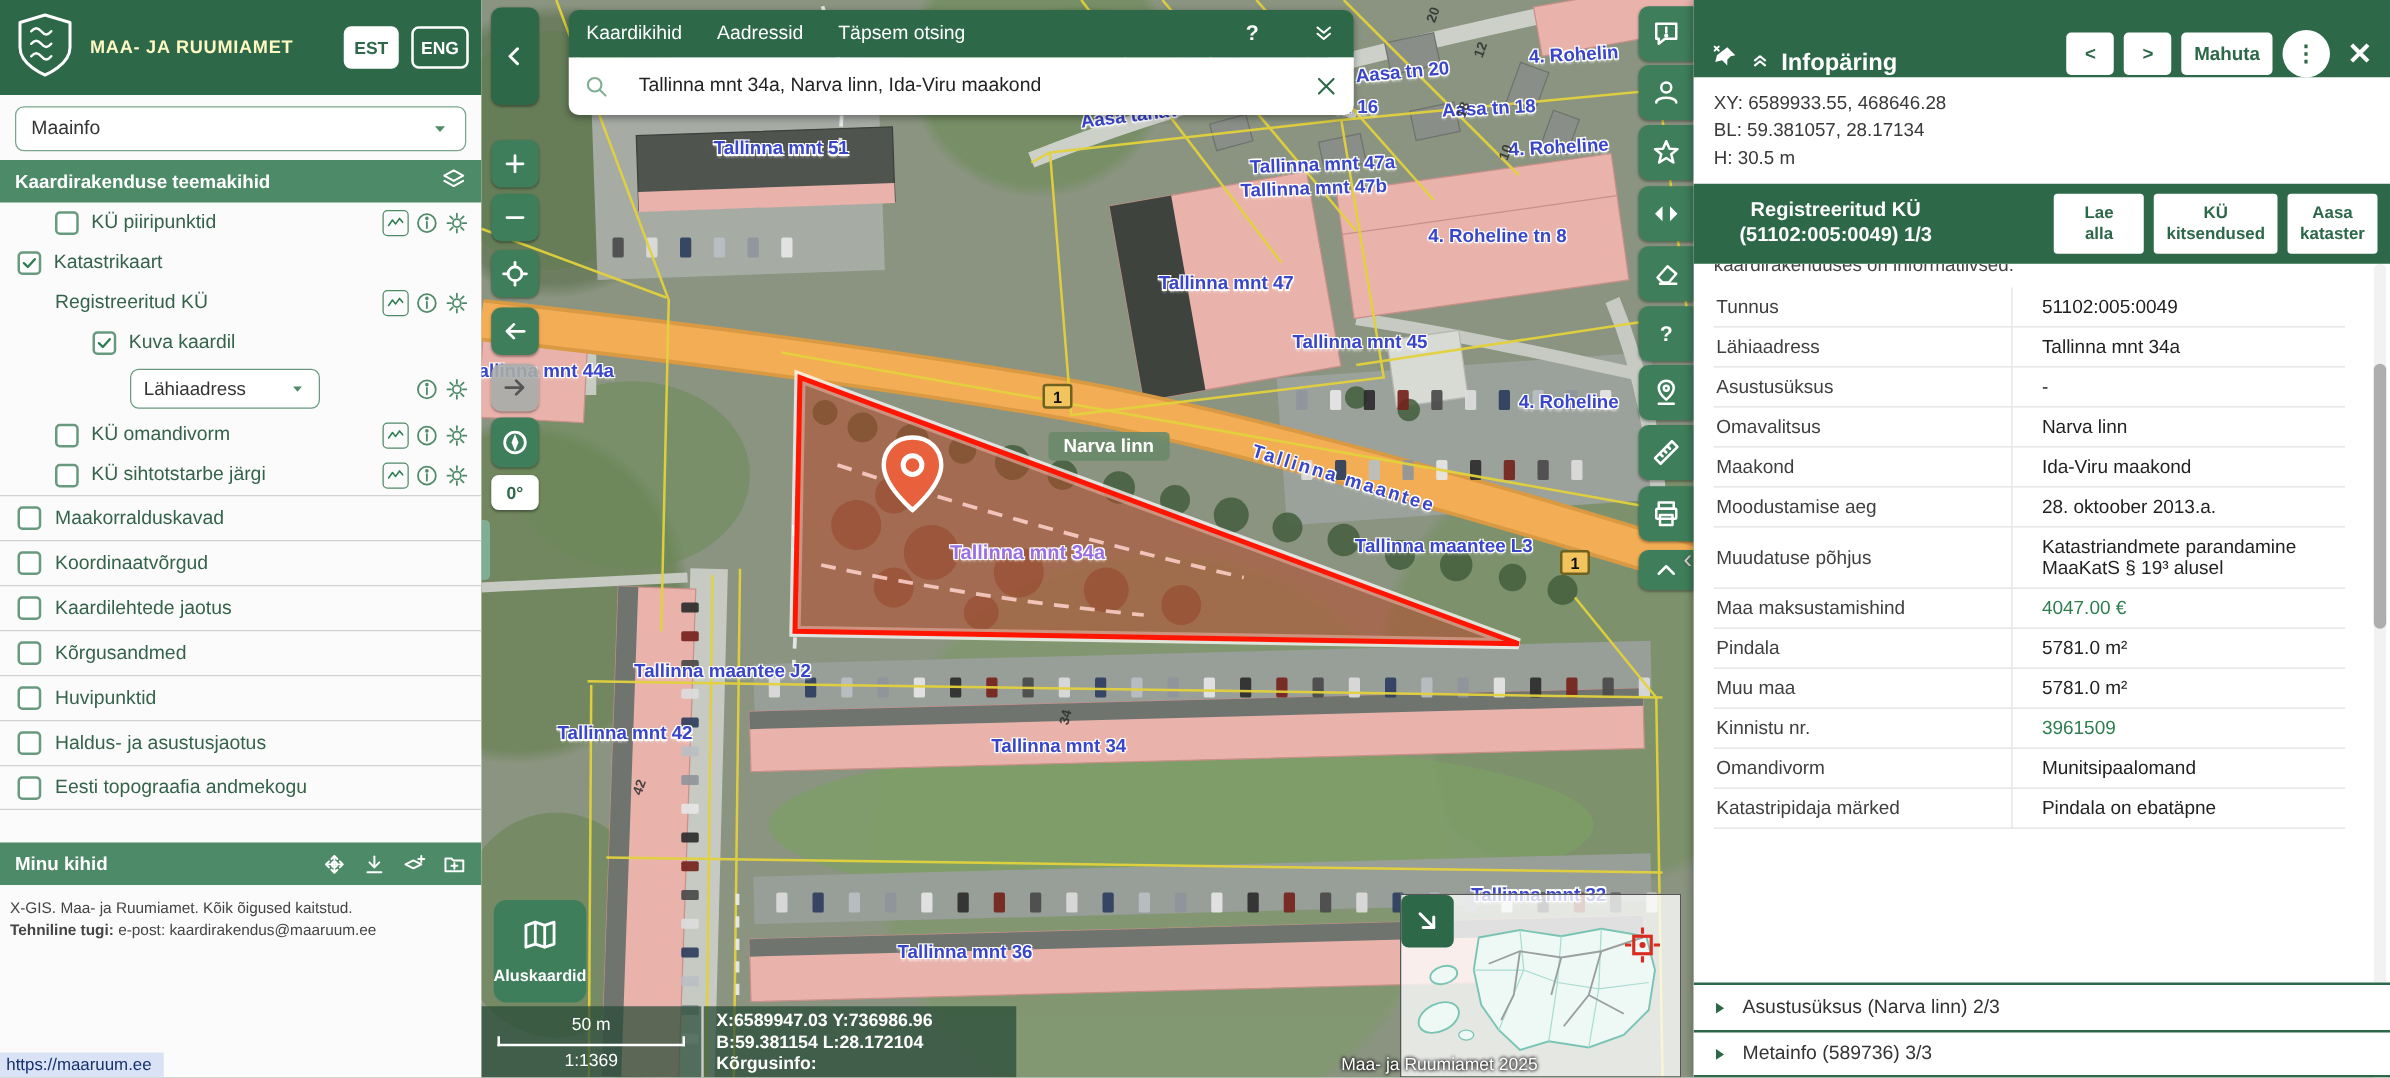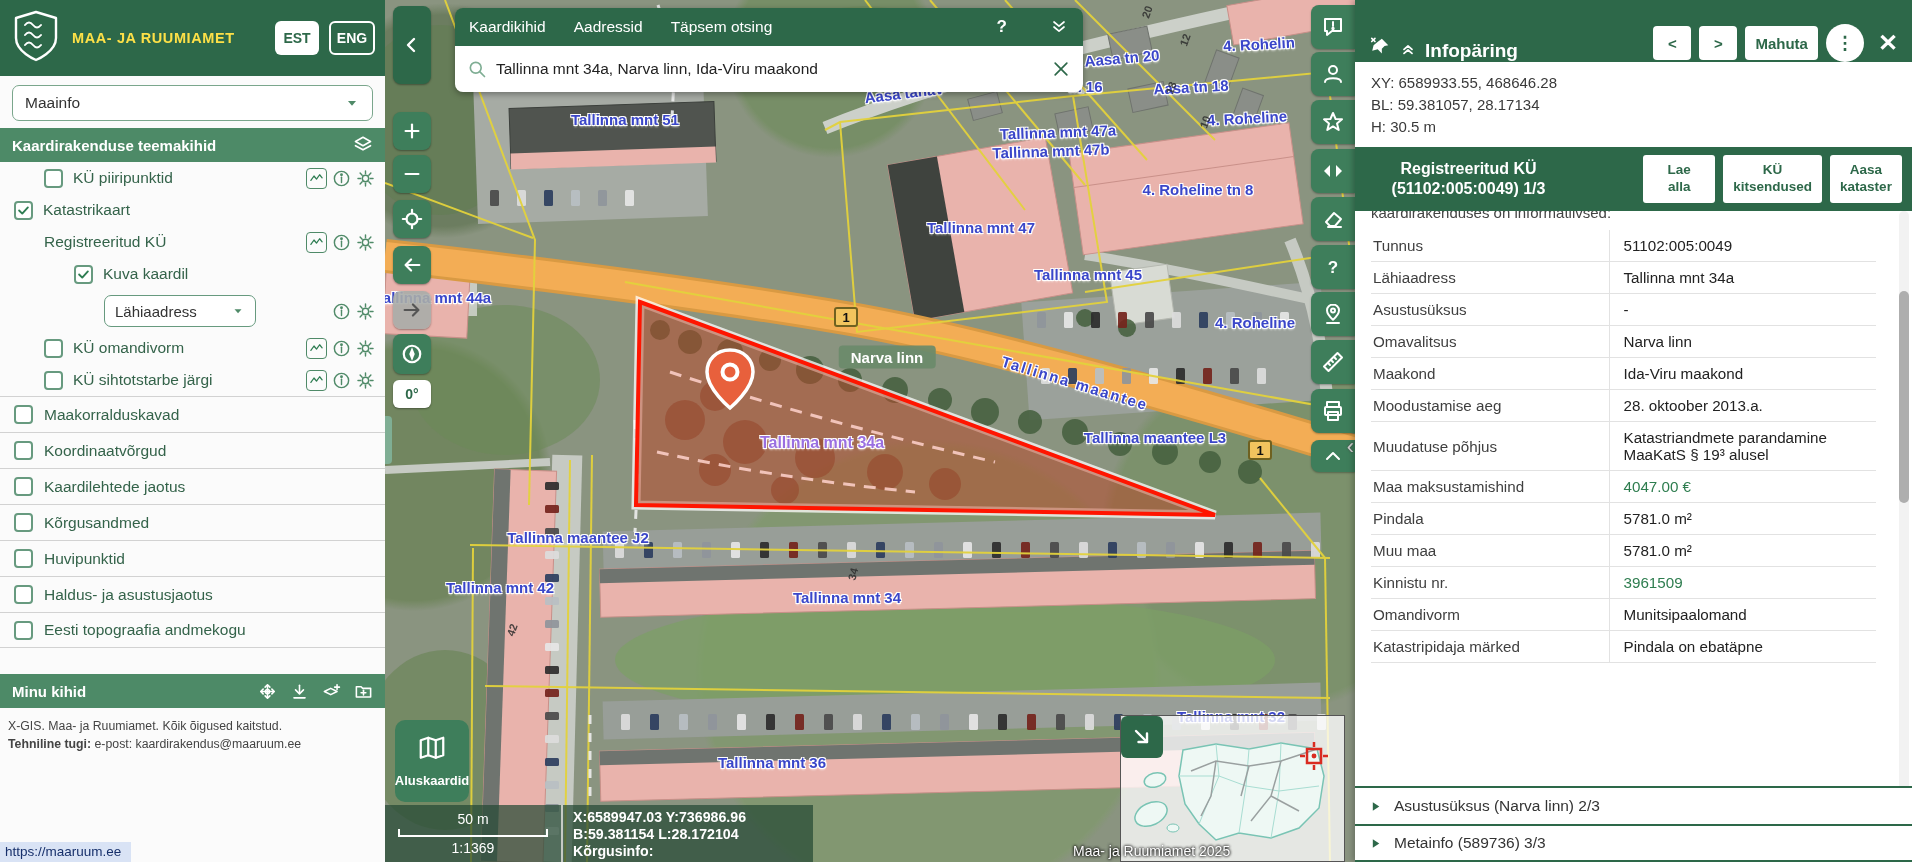--- a/index.html
+++ b/index.html
@@ -2,21 +2,21 @@
 <html><head>
 <meta charset="utf-8">
 <style>
   *{box-sizing:border-box;margin:0;padding:0}
   html,body{width:1912px;height:862px;overflow:hidden}
   body{font-family:"Liberation Sans",sans-serif;background:#fff;position:relative;
        --g1:#2d6849;--g2:#4d8a67;--g3:#3e7e5b;--glink:#2e7d4f;--gtxt:#34634a}
   
   #sidebar{position:absolute;left:0;top:0;width:385px;height:862px;background:#fbfbfb;display:flex;flex-direction:column;z-index:40}
   .sb-header{height:76px;background:var(--g1);display:flex;align-items:center;padding:0 10px;gap:10px;flex:none}
-  .sb-title{color:#fde047;font-weight:bold;font-size:14.5px;letter-spacing:.6px;text-transform:uppercase;flex:1}
+  .sb-title{color:#fef9c3;font-weight:bold;font-size:14.5px;letter-spacing:.6px;text-transform:uppercase;flex:1}
   .lang-btn{height:34px;border-radius:6px;font-weight:bold;font-size:14px;display:flex;align-items:center;justify-content:center;cursor:pointer}
   .lang-est{width:44px;background:#fff;color:var(--g1)}
   .lang-eng{width:46px;background:transparent;border:2px solid #fff;color:#fff}
   .sb-select{margin:9px 12px 7px 12px;height:36px;border:1.5px solid #7aa68c;border-radius:7px;display:flex;align-items:center;padding:0 12px;font-size:15.5px;color:#333;background:#fff;flex:none;cursor:pointer}
   .sb-select .caret{margin-left:auto;color:#4f8a68}
   .sb-bar{height:34px;background:var(--g2);color:#fff;display:flex;align-items:center;padding:0 12px;font-size:15px;font-weight:bold;flex:none}
   .sb-bar .bar-icons{margin-left:auto;display:flex;gap:13px;align-items:center}
   .tree-row{height:32px;display:flex;align-items:center;gap:10px;flex:none;font-size:15.5px;color:var(--gtxt);cursor:pointer}
   .cbx{width:19px;height:19px;border:2px solid #679a7f;border-radius:4px;background:#fff;flex:none;display:flex;align-items:center;justify-content:center;color:#2e7d52}
   .row-icons{margin-left:auto;display:flex;gap:5px;align-items:center;padding-right:10px}
@@ -50,21 +50,21 @@
   .mbtn{position:absolute;left:8px;width:38px;height:38px;background:var(--g3);border-radius:8px;color:#fff;display:flex;align-items:center;justify-content:center;z-index:20;cursor:pointer;box-shadow:0 1px 2px rgba(0,0,0,.35)}
   .mbtn.big{height:78px;background:var(--g1)}
   .mbtn.gray{background:rgba(168,172,168,.9);color:#555}
   .mbtn.white{background:#fff;color:var(--g1);font-weight:bold;font-size:14px;height:28px;border-radius:6px}
   .rbtn{position:absolute;right:0;width:44px;height:44px;background:var(--g3);border-radius:8px 0 0 8px;color:#fff;display:flex;align-items:center;justify-content:center;z-index:20;cursor:pointer;box-shadow:0 1px 2px rgba(0,0,0,.3)}
   #search-panel{position:absolute;left:70px;top:8px;width:628px;z-index:30;border-radius:8px;box-shadow:0 2px 6px rgba(0,0,0,.35)}
   .search-tabs{height:38px;background:var(--g1);border-radius:8px 8px 0 0;display:flex;align-items:center;padding:0 14px;gap:28px;color:#fff}
   .search-tab{font-size:15.5px;cursor:pointer}
   .search-help{margin-left:auto;font-size:17px;font-weight:bold;cursor:pointer}
   .search-collapse{margin-left:14px;cursor:pointer;display:flex}
-  .search-row{height:46px;background:#fff;border-radius:0 0 8px 8px;display:flex;align-items:center;padding:0 12px;gap:9px}
+  .search-row{height:46px;background:#fff;border-radius:0 0 8px 8px;display:flex;align-items:center;padding:0 12px;gap:24px}
   .search-row .mag{color:#7fae94;display:flex}
   .search-input{flex:1;font-size:15.5px;color:#222}
   .search-clear{color:var(--g1);display:flex;cursor:pointer}
   .basemap-btn{position:absolute;left:10px;bottom:60px;width:74px;height:82px;background:var(--g3);border-radius:10px;color:#fff;display:flex;flex-direction:column;align-items:center;justify-content:center;gap:6px;font-size:13px;font-weight:bold;z-index:25;cursor:pointer}
   .scale-box{position:absolute;left:0;bottom:0;width:176px;height:57px;background:rgba(38,74,52,.72);color:#fff;z-index:24;display:flex;flex-direction:column;align-items:center;justify-content:center;font-size:14px}
   .scale-line{width:150px;height:8px;border-left:2px solid #fff;border-right:2px solid #fff;border-bottom:2px solid #fff;margin:2px 0 3px 0}
   .coords-box{position:absolute;left:178px;bottom:0;width:250px;height:57px;background:rgba(38,74,52,.72);color:#fff;z-index:24;padding:4px 10px;font-size:14.2px;font-weight:bold;line-height:1.2}
   .copyright{position:absolute;left:688px;top:843px;color:#fff;font-size:14px;z-index:18;text-shadow:0 0 3px #000,0 0 3px #000}
   .overview{position:absolute;left:735px;top:715px;width:225px;height:147px;background:rgba(255,255,255,.78);border:1px solid #555;z-index:15}
   .overview-btn{position:absolute;left:0;top:0;width:42px;height:42px;background:var(--g1);border-radius:6px;color:#fff;display:flex;align-items:center;justify-content:center;cursor:pointer}
@@ -83,21 +83,21 @@
   .ip-feature{height:64px;background:var(--g1);display:flex;align-items:center;padding:0 10px 0 6px;gap:8px}
   .ipf-title{color:#fff;font-weight:bold;font-size:16px;line-height:1.25;text-align:center;width:215px}
   .ipf-buttons{margin-left:auto;display:flex;gap:8px}
   .ipf-btn{background:#fff;color:var(--g1);font-weight:bold;font-size:13.5px;line-height:1.25;border-radius:3px;height:48px;display:flex;flex-direction:column;align-items:center;justify-content:center;padding:0 10px;min-width:72px;text-align:center;cursor:pointer}
   .ip-content{position:relative;height:660px;overflow:hidden;padding:0 0 0 16px}
   .clip{height:13px;overflow:hidden;margin-bottom:6px}
   .clip span{display:block;margin-top:-7px;font-size:15px;color:#444}
   table.ip-table{border-collapse:collapse;width:505px}
   .ip-table td{font-size:15.2px;color:#222;padding:7px 10px 7px 2px;border-bottom:1px solid #e2e2e2;vertical-align:middle}
   .ip-table td.lbl{width:238px;color:#3f3f3f;border-right:1px solid #e2e2e2;padding-right:8px}
-  .ip-table td.val{padding-left:14px}
+  .ip-table td.val{padding-left:24px}
   .ip-table td.val.glink{color:var(--glink);cursor:pointer}
   .ip-scroll{position:absolute;right:3px;top:0;bottom:0;width:10px;background:#f2f2f2;border-radius:5px}
   .ip-thumb{position:absolute;right:3px;top:80px;width:10px;height:212px;background:#aeaeae;border-radius:5px;cursor:pointer}
   .ip-accordions{position:absolute;bottom:0;left:0;width:557px;background:#fff}
   .acc-row{height:38px;display:flex;align-items:center;gap:12px;padding-left:14px;border-top:2px solid var(--g1);font-size:15.5px;color:#333;cursor:pointer}
   .acc-row:last-child{border-bottom:2px solid var(--g1)}
   .acc-tri{color:var(--g1);display:flex}
   .caret svg{display:block}
 </style>
 </head>

